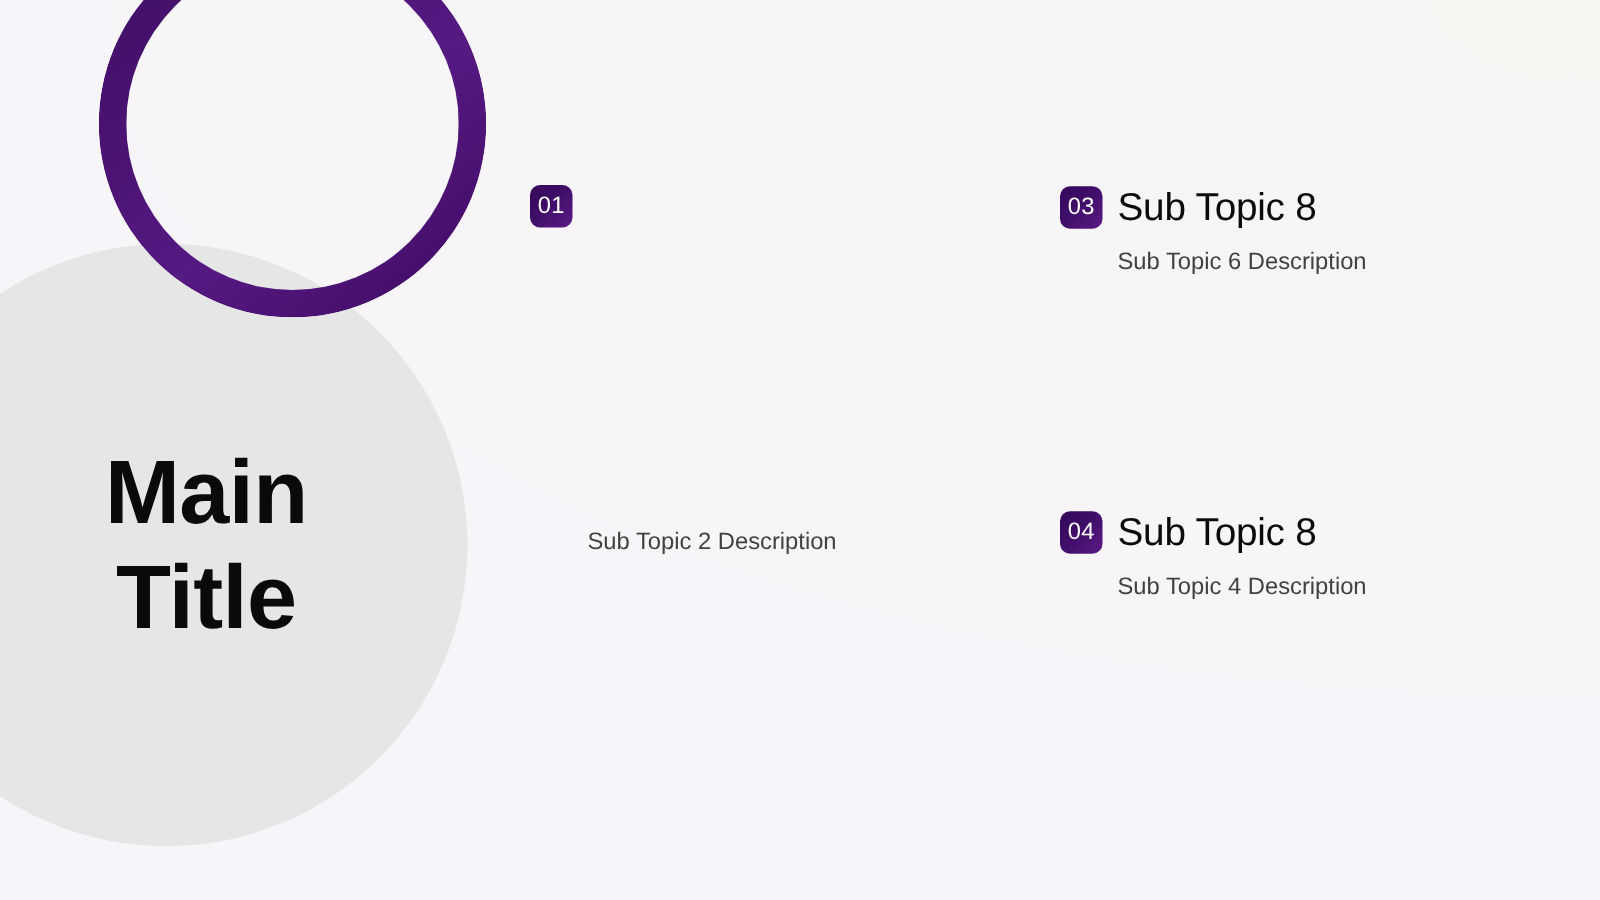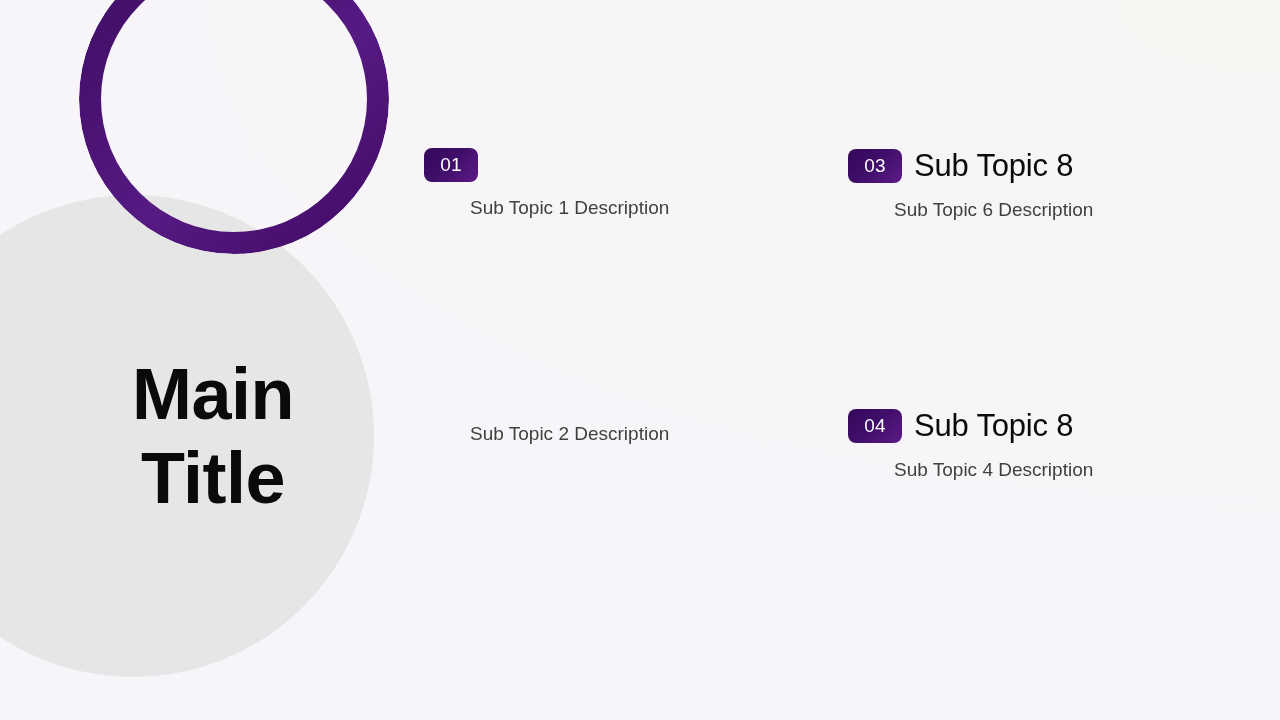--- a/index.html
+++ b/index.html
@@ -64,21 +64,20 @@
     left: 0px;
     top: 352px;
     width: 330px;
     text-align: center;
     font-size: 72px;
     line-height: 84px;
     font-weight: 700;
     letter-spacing: -0.5px;
     color: #0a0a0a;
     white-space: pre-line;
-    margin-left: 48px;
   }
 
   
   .topics {
     position: absolute;
     left: 424px;
     top: 148px;
     width: 760px;
     height: 360px;
     display: grid;
@@ -93,21 +92,21 @@
   }
 
   .topic-head {
     display: flex;
     align-items: center;
     gap: 12px;
   }
 
   .topic-badge {
     flex: 0 0 auto;
-    width: 54px;
+    width: 34px;
     height: 34px;
     border-radius: 8px;
     background: linear-gradient(135deg, #34085a 0%, #3f0e69 45%, #5d1a86 100%);
     color: #ffffff;
     font-size: 19px;
     line-height: 34px;
     text-align: center;
     font-weight: 400;
     letter-spacing: 0.2px;
   }
@@ -141,21 +140,20 @@
 
   <h1 class="main-title">Main
 Title</h1>
 
   <div class="topics">
 
     <div class="topic">
       <div class="topic-head">
         <span class="topic-badge">01</span>
       </div>
-      <div class="topic-desc">Sub Topic 1 Description</div>
     </div>
 
     <div class="topic">
       <div class="topic-head">
         <span class="topic-badge">03</span>
         <span class="topic-title">Sub Topic 8</span>
       </div>
       <div class="topic-desc">Sub Topic 6 Description</div>
     </div>
 

